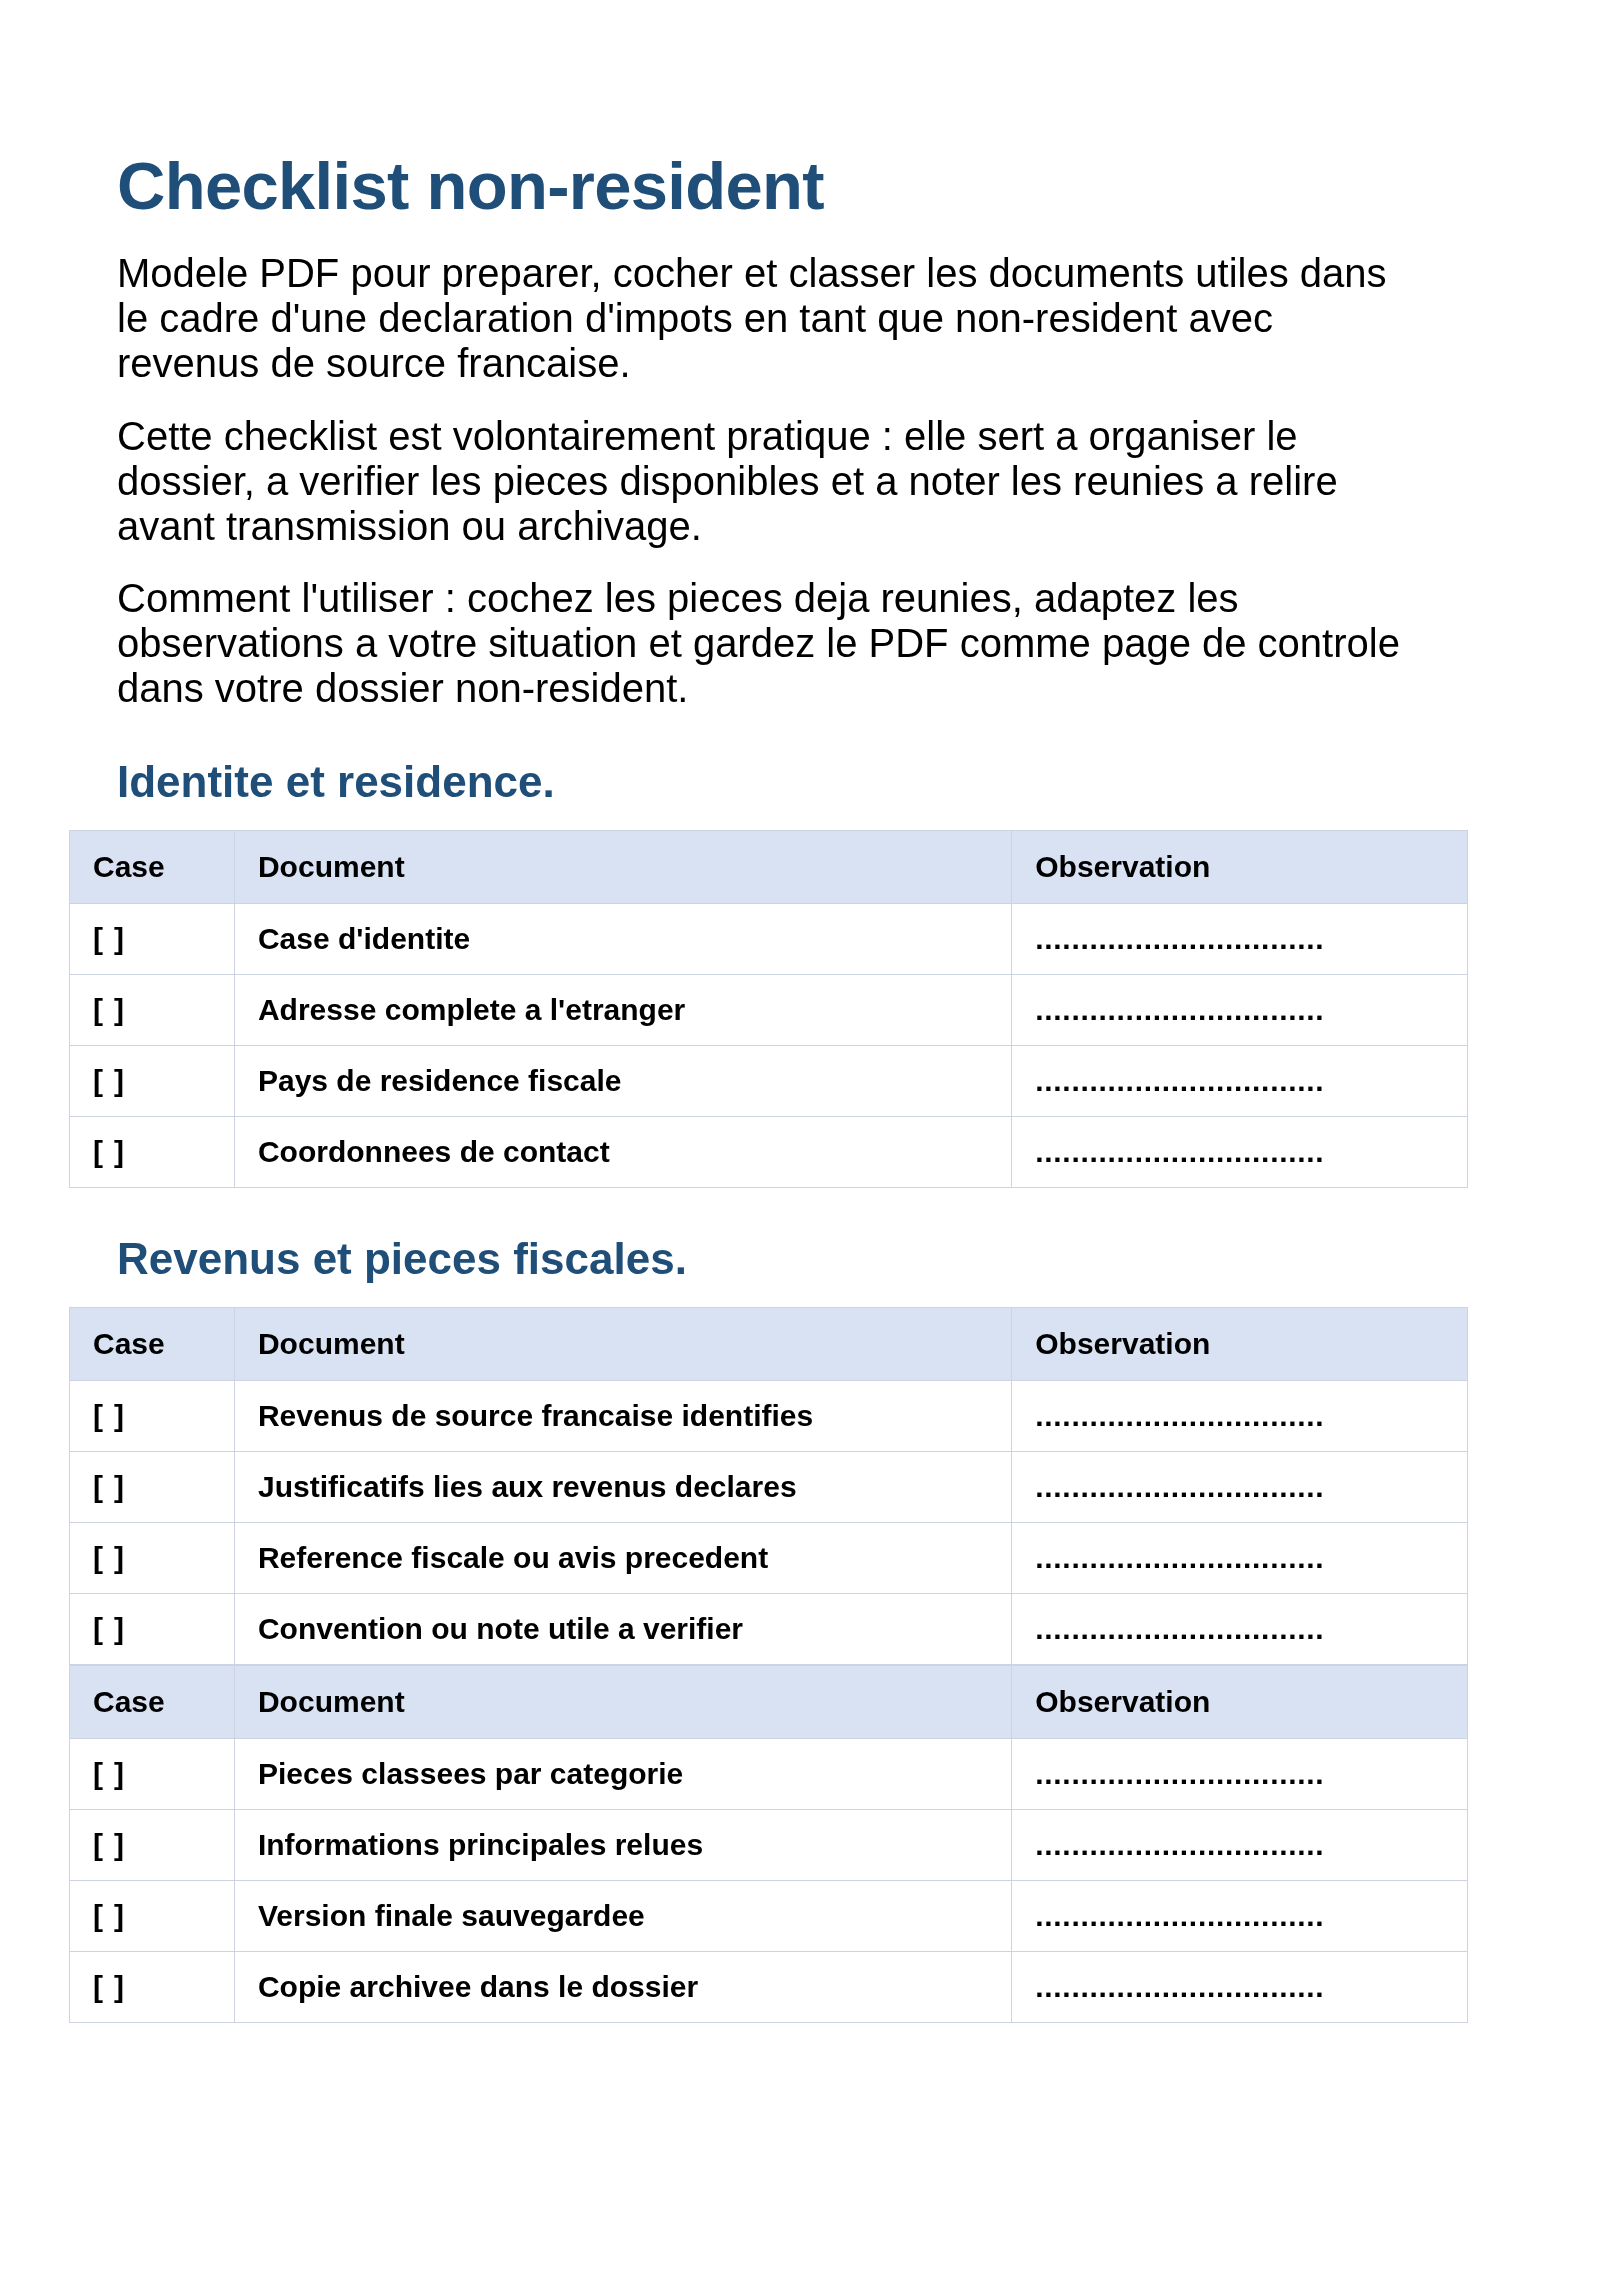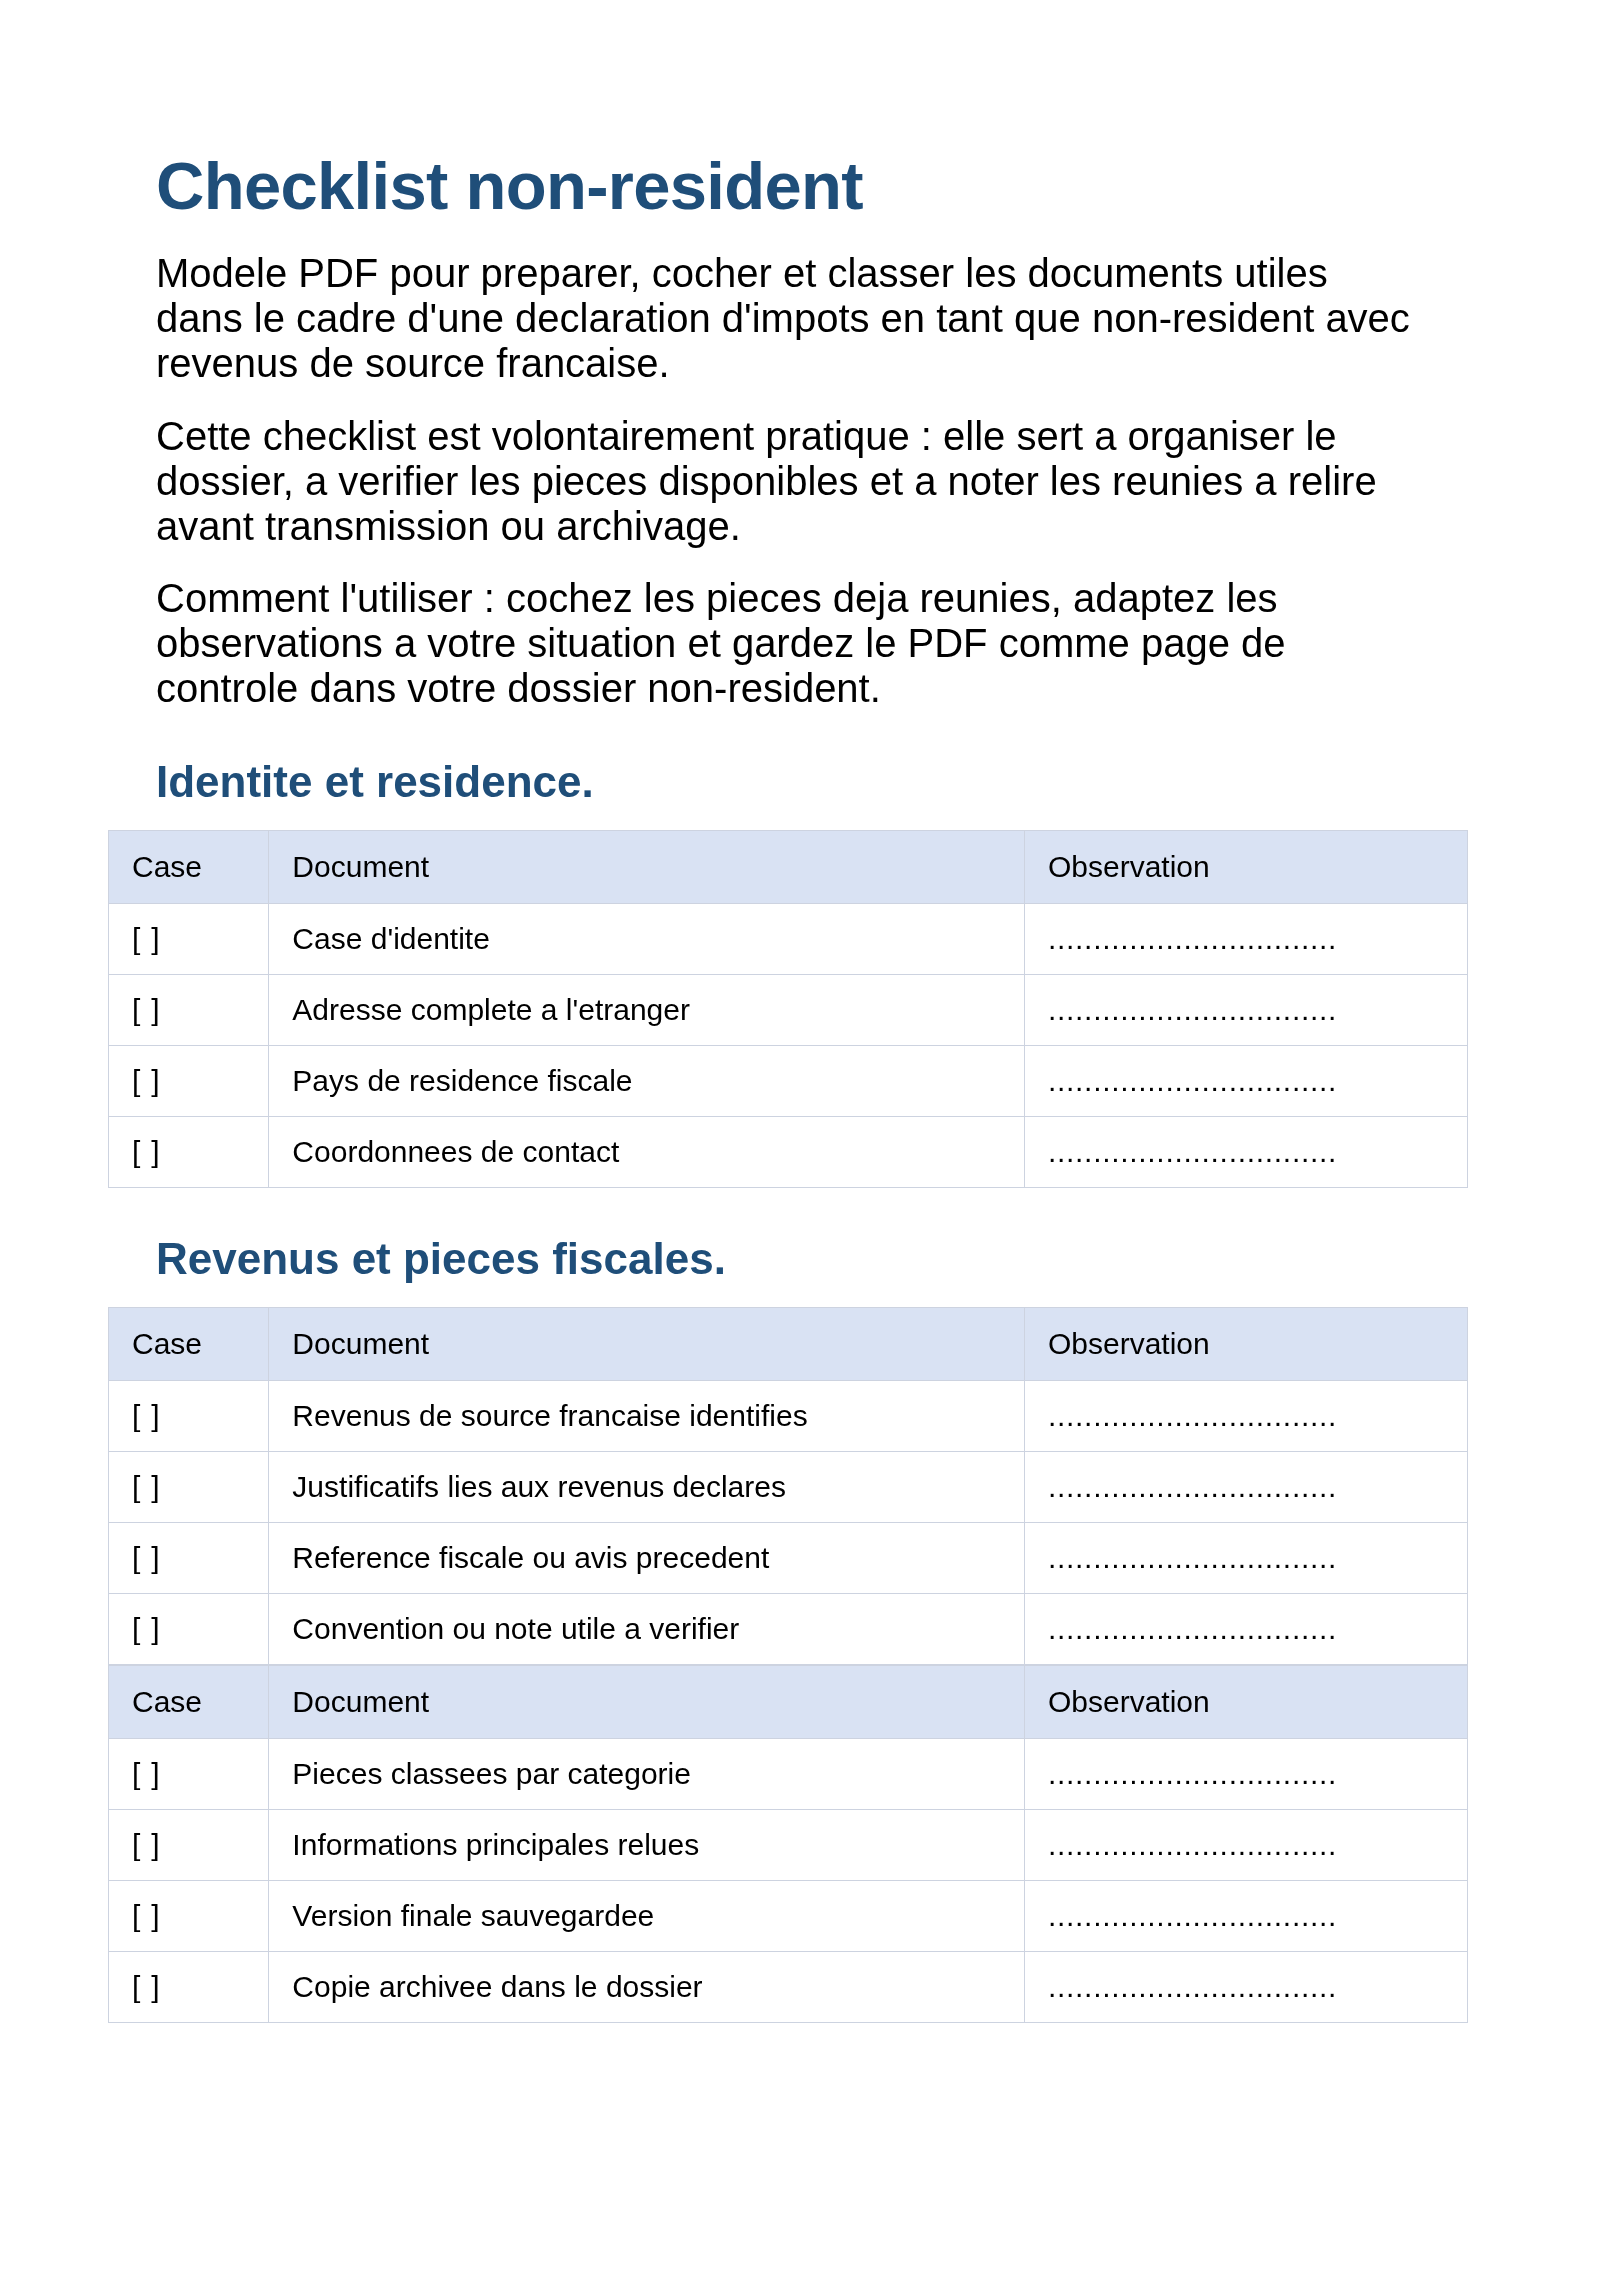--- a/index.html
+++ b/index.html
@@ -9,21 +9,21 @@
     color: #000000;
   }
   .page {
     position: relative;
     width: 1623px;
     height: 2295px;
     background: #ffffff;
     overflow: hidden;
   }
   .content {
-    padding: 149px 155px 0 108px; 
+    padding: 149px 155px 0 69px; 
   }
   .text-indent {
     margin-left: 48px;  
     margin-right: 48px;
   }
   h1.doc-title {
     font-size: 67px;
     line-height: 73px;
     font-weight: bold;
     color: #1f4e79;
@@ -46,21 +46,21 @@
   table.checklist {
     width: 100%;
     border-collapse: collapse;
     table-layout: fixed;
     font-size: 30px;
   }
   table.checklist th,
   table.checklist td {
     border: 1.3px solid #cdd3e0;
     text-align: left;
-    font-weight: normal;
+    font-weight: bold;
     vertical-align: middle;
     padding: 0 13px 0 23px;
     overflow: hidden;
     white-space: nowrap;
   }
   table.checklist th {
     background: #d9e2f3;
     height: 73px;
   }
   table.checklist td {

